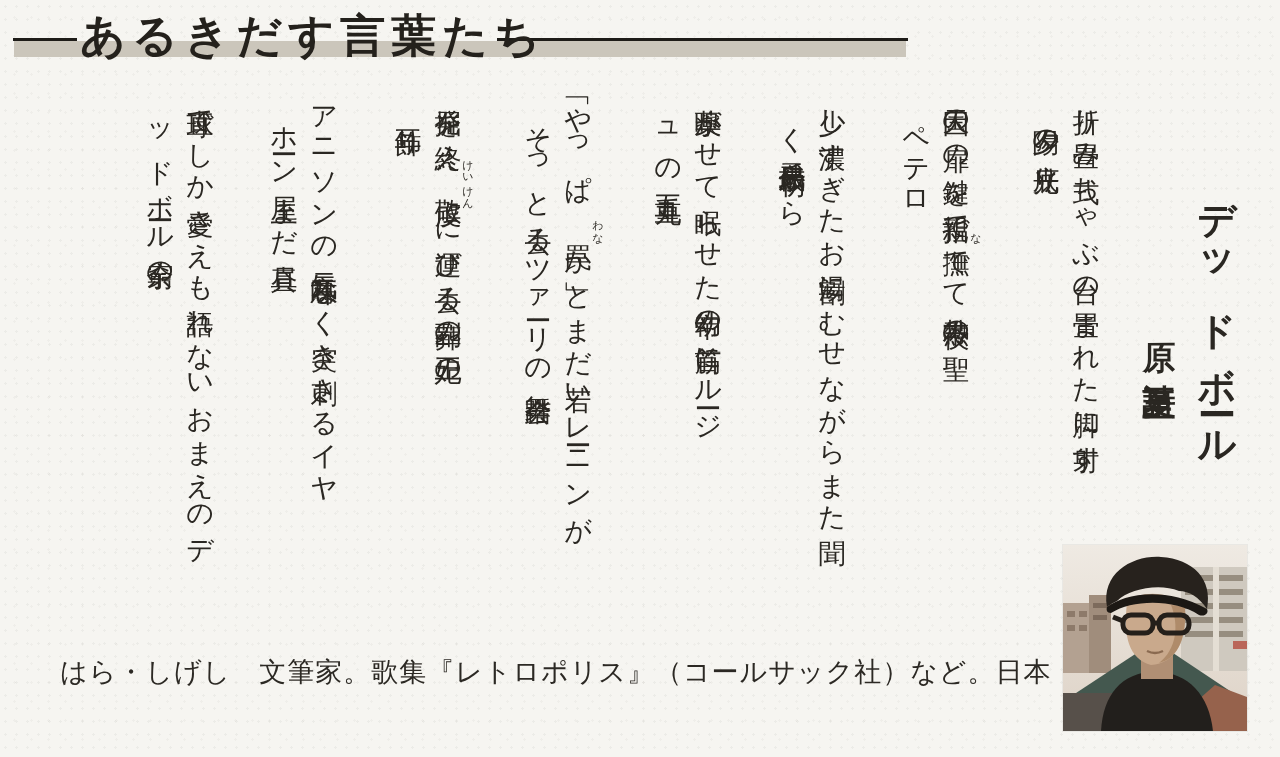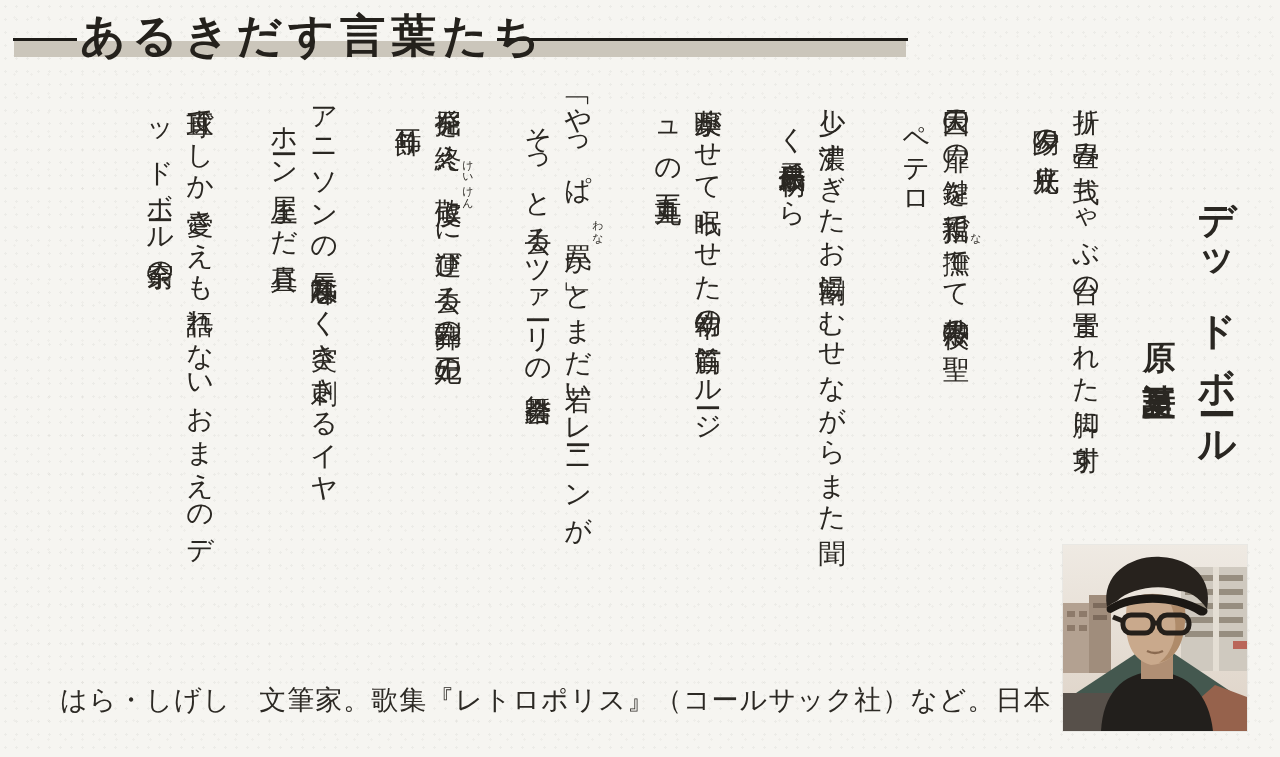--- a/index.html
+++ b/index.html
@@ -48,21 +48,21 @@
   .poems{margin-left:30px;}
   .poem{margin-left:44px;}
   .poem-line{
     font-size:27px;line-height:40px;letter-spacing:1.8px;white-space:nowrap;
   }
   .poem-line.cont{margin-top:20px;}
   ruby{ruby-align:center;}
   rt{font-size:11px;letter-spacing:0;font-weight:400;}
   
   .bio{
-    position:absolute;left:28px;top:680px;width:1000px;
+    position:absolute;left:28px;top:652px;width:1000px;
     font-size:27px;line-height:40px;letter-spacing:1px;color:#2c2924;
   }
   .bio-line1{padding-left:32px;white-space:nowrap;}
   .bio-line2{white-space:nowrap;}
   
   .photo{
     position:absolute;right:33px;top:545px;width:184px;height:186px;
     overflow:hidden;box-shadow:0 0 0 1px rgba(0,0,0,0.05);
   }
   .photo svg{display:block;width:100%;height:100%;}

